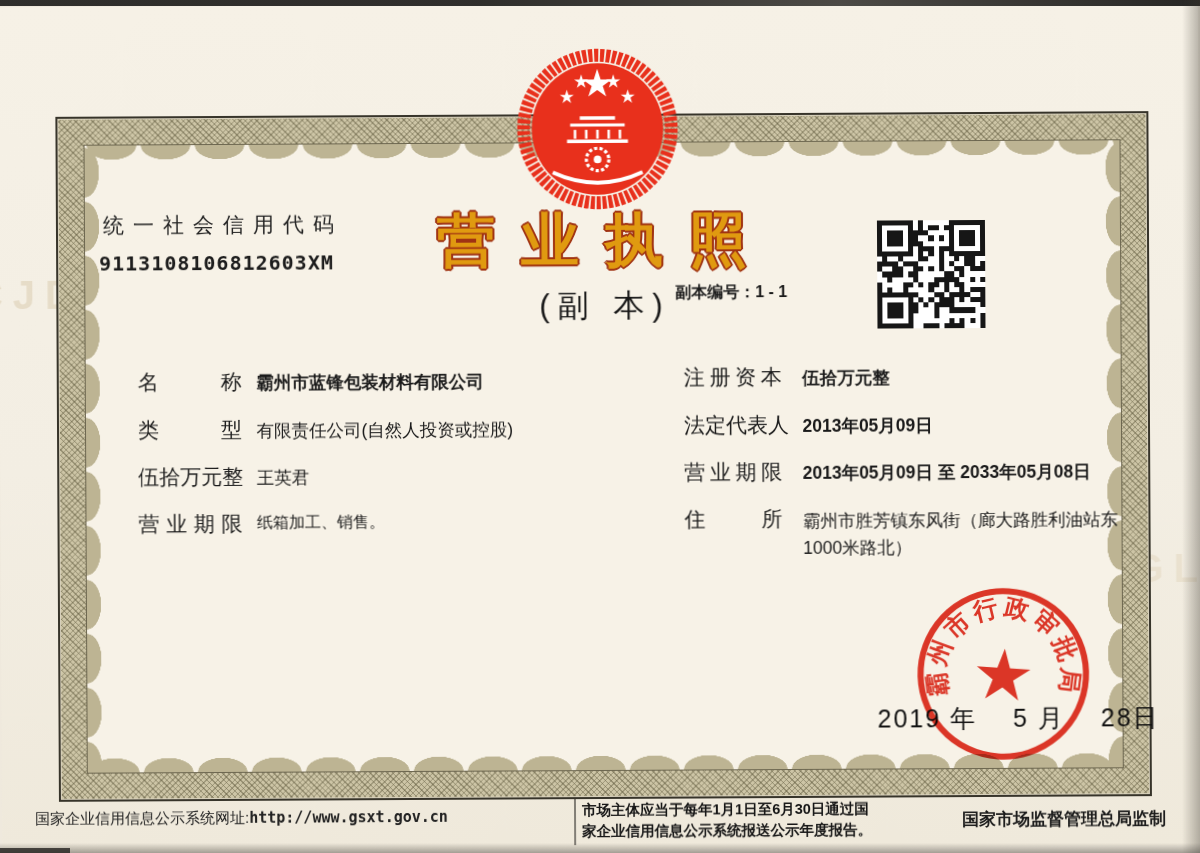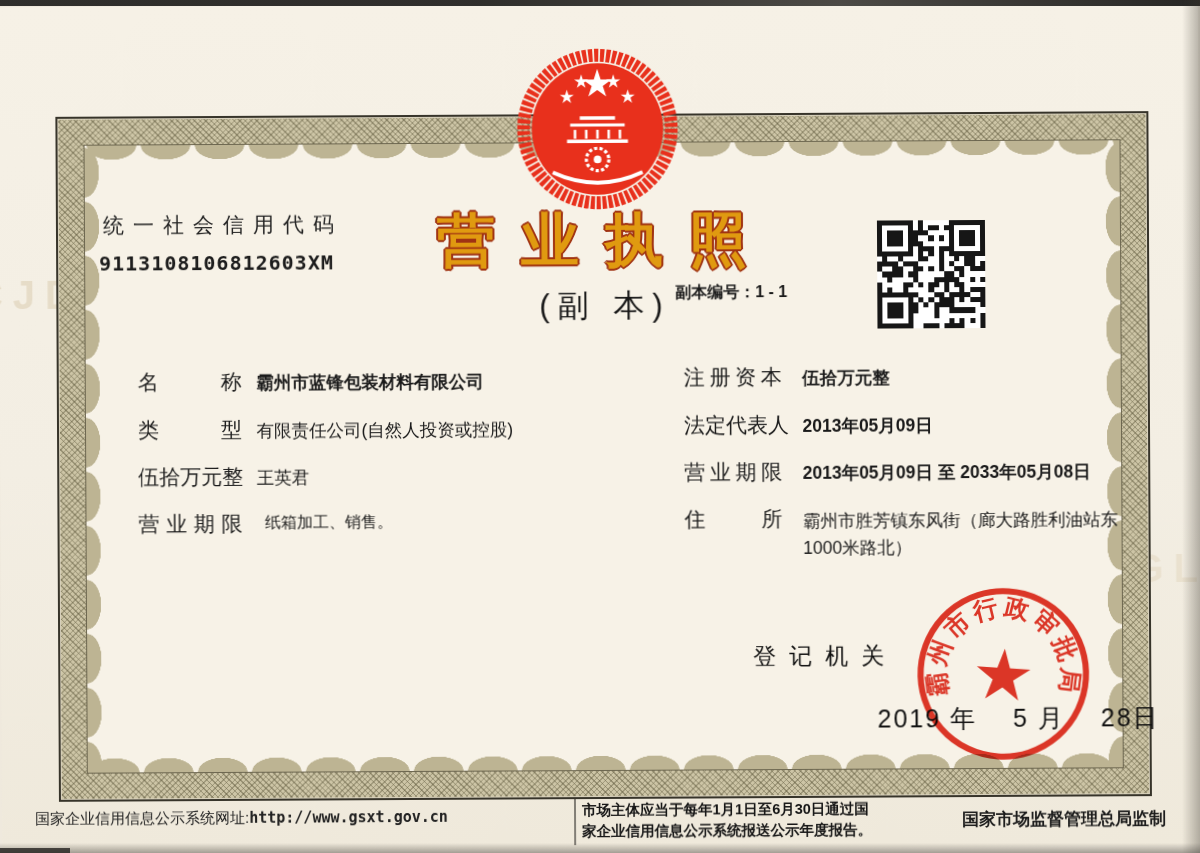--- a/index.html
+++ b/index.html
@@ -287,41 +287,40 @@
     <div class="abs" style="left:138px;top:410px;">
       <span class="flabel" style="width:104px;">类型</span>
       <span class="fvalue" style="margin-left:10px;">有限责任公司(自然人投资或控股)</span>
     </div>
     <div class="abs" style="left:138px;top:457px;">
       <span class="flabel" style="width:104px;">伍拾万元整</span>
       <span class="fvalue" style="margin-left:10px;">王英君</span>
     </div>
     <div class="abs" style="left:138px;top:504px;">
       <span class="flabel" style="width:104px;">营业期限</span>
-      <span class="fvalue" style="margin-left:18px;font-size:16px;">纸箱加工、销售。</span>
+      <span class="fvalue" style="margin-left:10px;font-size:16px;">纸箱加工、销售。</span>
     </div>
 
     <div class="abs" style="left:684px;top:360px;">
       <span class="flabel" style="width:98px;">注册资本</span>
       <span class="fvalue" style="margin-left:16px;font-weight:bold;">伍拾万元整</span>
     </div>
     <div class="abs" style="left:684px;top:408px;">
       <span class="flabel" style="width:98px;">法定代表人</span>
       <span class="fvalue" style="margin-left:16px;font-weight:600;">2013年05月09日</span>
     </div>
     <div class="abs" style="left:684px;top:455px;">
       <span class="flabel" style="width:98px;">营业期限</span>
       <span class="fvalue" style="margin-left:16px;font-weight:600;">2013年05月09日 至 2033年05月08日</span>
     </div>
     <div class="abs" style="left:684px;top:502px;">
       <span class="flabel" style="width:98px;">住所</span>
       <span class="fvalue fvalue-wrap" style="margin-left:16px;">霸州市胜芳镇东风街（廊大路胜利油站东1000米路北）</span>
     </div>
 
-    <div class="abs reg-label" style="left:752px;top:638px;">登记机关</div>
     <div class="abs reg-date" style="left:876px;top:700px;">2019 年　 5 月　 28日</div>
 
     <svg class="abs seal-svg" style="left:908px;top:578px;" width="188" height="188" viewBox="0 0 200 200">
       <defs>
         <path id="sealArc" d="M 43.8,126.2 A 62,62 0 1 1 156.2,126.2" fill="none"></path>
       </defs>
       <g transform="rotate(4 100 100)">
         <circle cx="100" cy="100" r="88" fill="none" stroke="#e02718" stroke-width="6.5"></circle>
         <use href="#star" transform="translate(100,103) scale(30)" fill="#e02718"></use>
         <text font-size="26" font-weight="700" fill="#e02718" letter-spacing="4" font-family="Liberation Sans, sans-serif">

